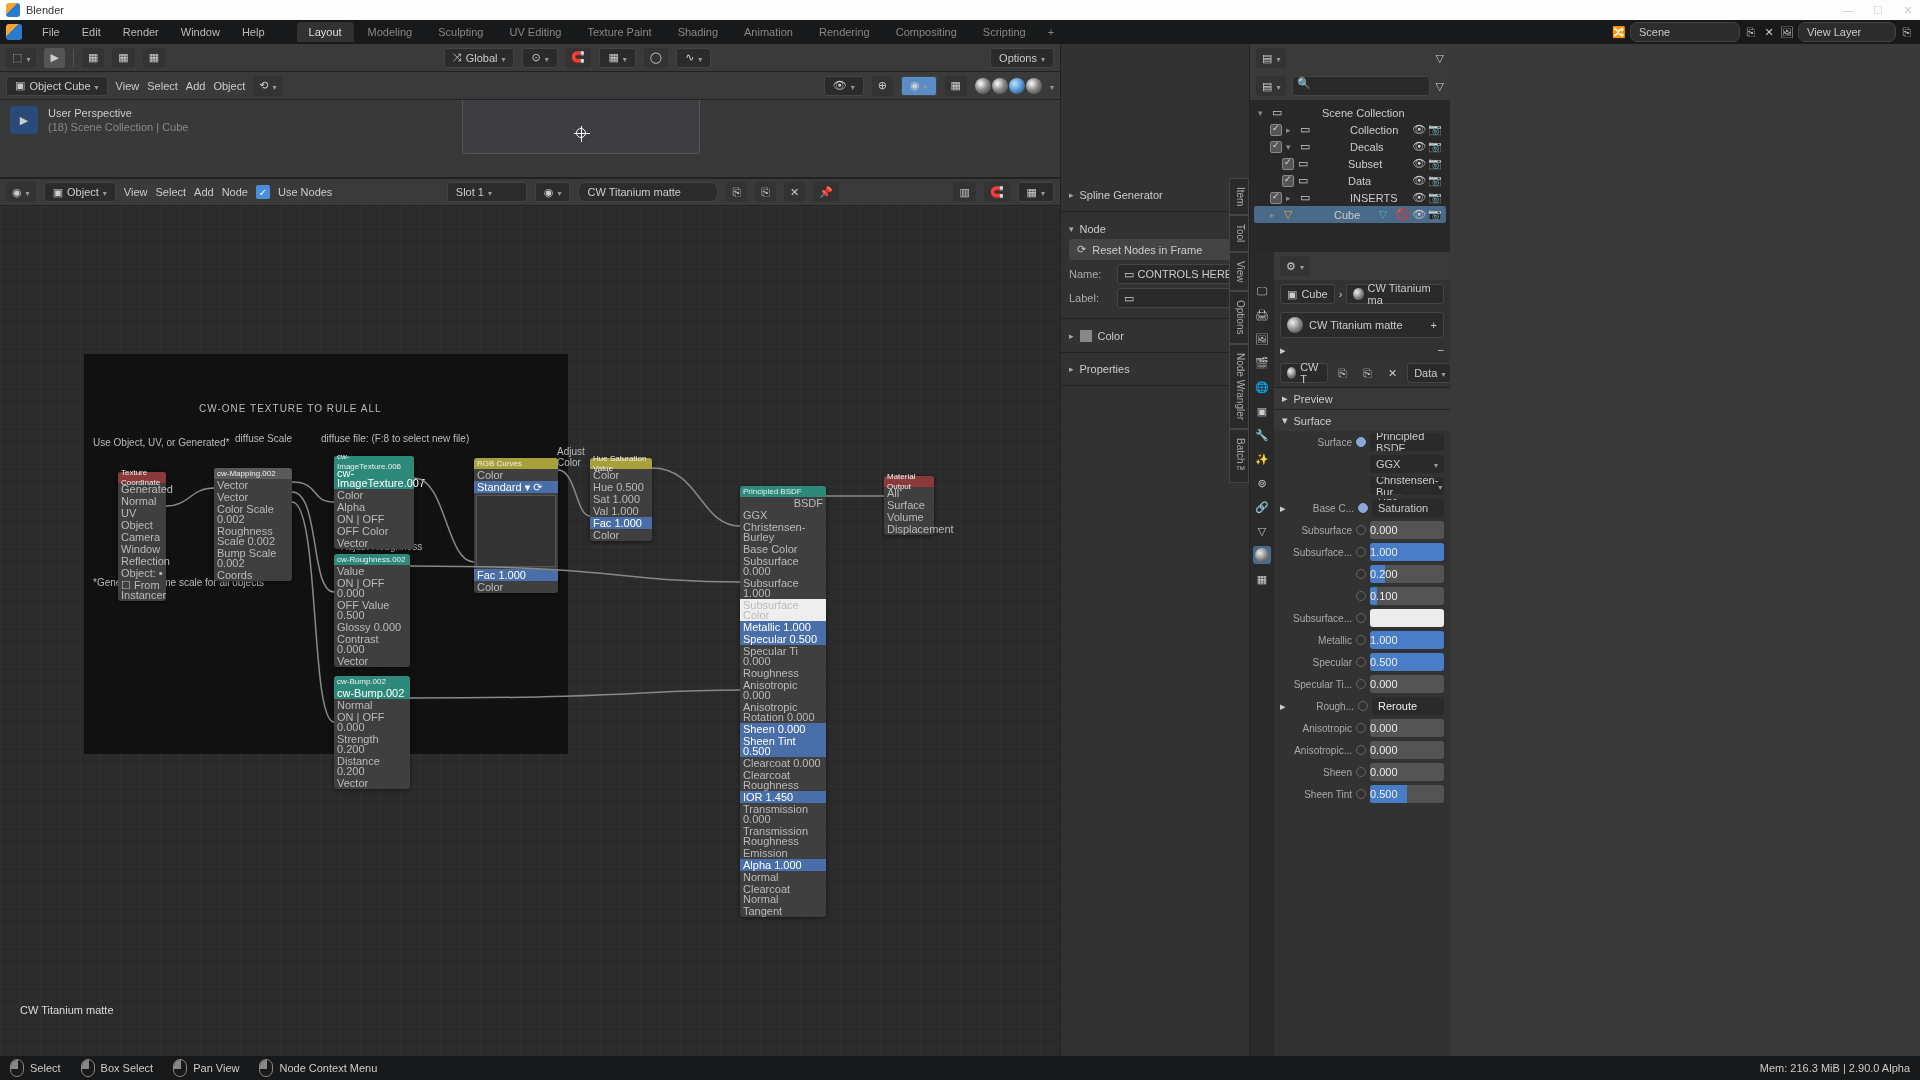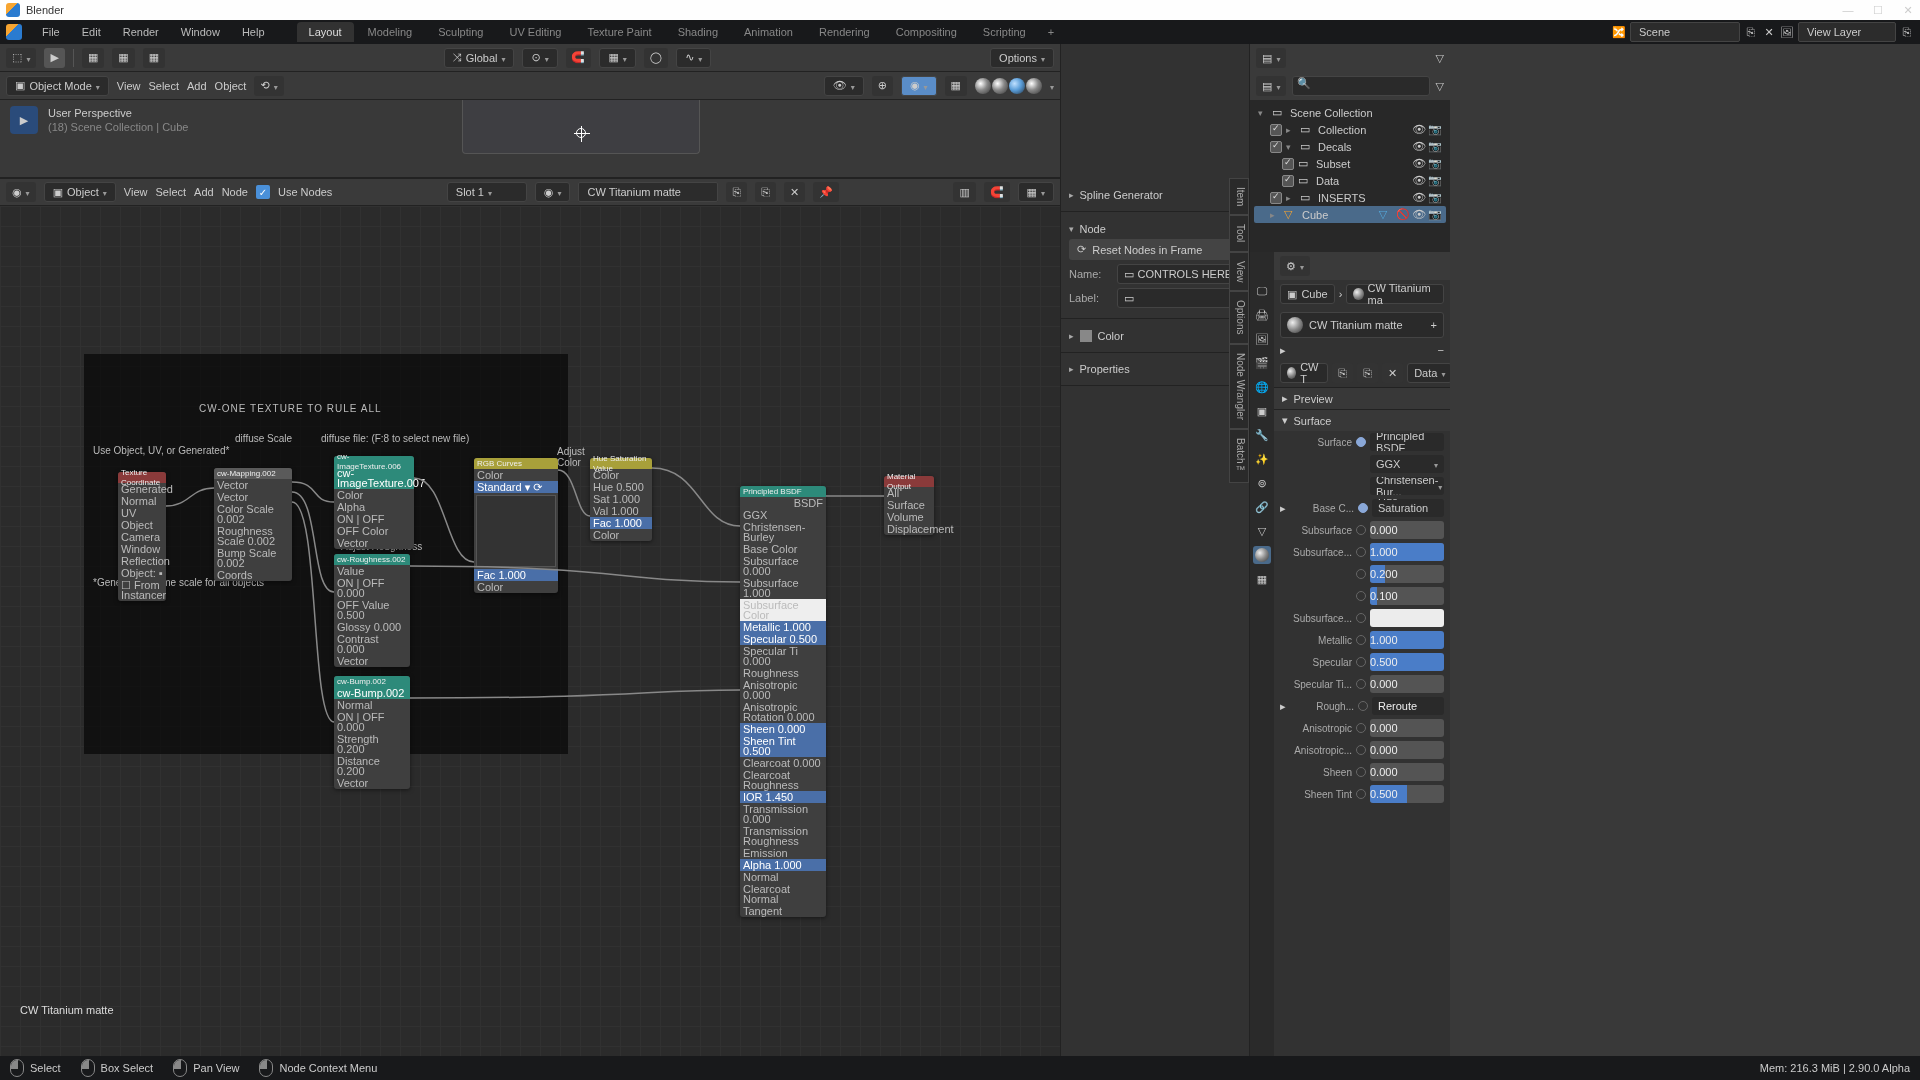--- a/index.html
+++ b/index.html
@@ -12,21 +12,21 @@
 .win-btn { width: 12px; text-align: center; }
 
 .topmenu { height: 24px; background: #18191b; display: flex; align-items: center; padding: 0 6px; gap: 2px; }
 .topmenu .m { padding: 3px 10px; color: #bbb; }
 .topmenu .logo2 { width: 16px; height: 16px; background: linear-gradient(135deg, #f7a531 40%, #2a7bd0 40%); border-radius: 3px; margin-right: 8px; }
 .tabs { display: flex; margin-left: 20px; gap: 2px; }
 .tab { padding: 4px 12px; color: #888; border-radius: 4px 4px 0 0; }
 .tab.active { background: #323232; color: #ddd; }
 .tab.plus { padding: 4px 8px; }
 .right-top { margin-left: auto; display: flex; gap: 4px; align-items: center; }
-.scene-field { background: #2c2c2c; border: 1px solid #444; border-radius: 2px; padding: 2px 8px; height: 20px; display: flex; align-items: center; }
+.scene-field { background: #2c2c2c; border: 1px solid #444; border-radius: 7px; padding: 2px 8px; height: 20px; display: flex; align-items: center; }
 
 .header2 { height: 28px; background: #3a3a3a; border-bottom: 1px solid #222; display: flex; align-items: center; padding: 0 6px; gap: 8px; }
 .btn { background: #555; border-radius: 3px; padding: 2px 6px; display: inline-flex; align-items: center; gap: 4px; height: 20px; }
 .btn.dark { background: #333; }
 .dd { background: #2b2b2b; border: 1px solid #444; border-radius: 3px; padding: 2px 8px; height: 20px; display: flex; align-items: center; gap: 4px; }
 .icn { width: 14px; height: 14px; display: inline-flex; align-items: center; justify-content: center; }
 .arrow-d::after { content: "▾"; font-size: 8px; color: #999; }
 .spacer { flex: 1; }
 .shading-balls { display: flex; gap: 1px; }
 .ball { width: 16px; height: 16px; border-radius: 50%; background: radial-gradient(circle at 35% 35%, #fff, #888 45%, #333); }
@@ -77,21 +77,21 @@
 
 .right-col { width: 200px; display: flex; flex-direction: column; }
 .outliner { background: #282828; flex: 0 0 180px; overflow: hidden; }
 .out-hd { height: 28px; background: #3a3a3a; display: flex; align-items: center; padding: 0 6px; gap: 6px; }
 .search { flex: 1; background: #2a2a2a; border: 1px solid #444; border-radius: 3px; height: 20px; }
 .tree { padding: 4px; }
 .tree-row { display: flex; align-items: center; gap: 4px; padding: 2px 4px; border-radius: 2px; }
 .tree-row.sel { background: #4a6a8a; }
 .tree-row .tw { width: 10px; color: #888; font-size: 9px; }
 .tree-row .ico { width: 14px; }
-.tree-row .lbl { flex: 1; }
+.tree-row .lbl { flex: 1; margin-left: 32px; }
 .tree-row .rt { display: flex; gap: 2px; color: #888; }
 .indent1 { padding-left: 16px; }
 .indent2 { padding-left: 28px; }
 .chk2 { width: 12px; height: 12px; border: 1px solid #888; border-radius: 2px; background: #555; position: relative; }
 .chk2::after { content: "✓"; font-size: 9px; position: absolute; top: -2px; left: 1px; color: #ddd; }
 
 .props { flex: 1; background: #323232; display: flex; }
 .props-tabs { width: 24px; background: #2a2a2a; display: flex; flex-direction: column; align-items: center; padding-top: 30px; gap: 6px; }
 .ptab { width: 18px; height: 18px; border-radius: 3px; display: flex; align-items: center; justify-content: center; }
 .ptab.active { background: #4a6a8a; }
@@ -190,21 +190,21 @@
       <span class="btn dark">◯</span>
       <span class="dd">∿ <span class="arrow-d"></span></span>
       <span class="spacer"></span>
       <span class="dd">
           <span>Options</span> 
           <span class="arrow-d"></span>
         </span>
     </div>
 
     <div class="vp-strip">
-      <span class="dd">▣ <span>Object Mode</span> <span class="arrow-d"></span></span>
+      <span class="dd">▣ <span>Object Cube</span> <span class="arrow-d"></span></span>
       <span class="m">View</span>
       <span class="m">Select</span>
       <span class="m">Add</span>
       <span class="m">Object</span>
       <span class="btn dark">⟲ <span class="arrow-d"></span></span>
       <span class="spacer"></span>
       <span class="dd">👁 <span class="arrow-d"></span></span>
       <span class="btn dark">⊕</span>
       <span class="dd" style="background:#5a8dc8;">◉ <span class="arrow-d"></span></span>
       <span class="btn dark">▦</span>
@@ -254,21 +254,21 @@
       <span class="btn dark">📌</span>
       <span class="spacer"></span>
       <span class="btn dark">▥</span>
       <span class="btn dark">🧲</span>
       <span class="dd">▦<span class="arrow-d"></span></span>
     </div>
 
     <div class="node-area">
       <div class="frame">
         <span class="note" style="left:114px; top:48px; letter-spacing:1px;">CW-ONE TEXTURE TO RULE ALL</span>
-        <span class="note" style="left:8px; top:82px;margin-top:8px;">Use Object, UV, or Generated*</span>
+        <span class="note" style="left:8px; top:82px;">Use Object, UV, or Generated*</span>
         <span class="note" style="left:8px; top:222px;">*Generated=Same scale for all objects</span>
         <span class="note" style="left:150px; top:78px;">diffuse Scale</span>
         <span class="note" style="left:236px; top:78px;">diffuse file:  (F:8 to select new file)</span>
         <span class="note" style="left:256px; top:186px;">Adjust Roughness</span>
         <span class="note" style="left:472px; top:80px;margin-top:11px;">Adjust Color</span>
         <span class="note" style="left:268px; top:300px;">Adjust Bump</span>
       </div>
 
       <div class="node" style="left:118px; top:266px; width:48px;">
         <div class="nh red">Texture Coordinate</div>

